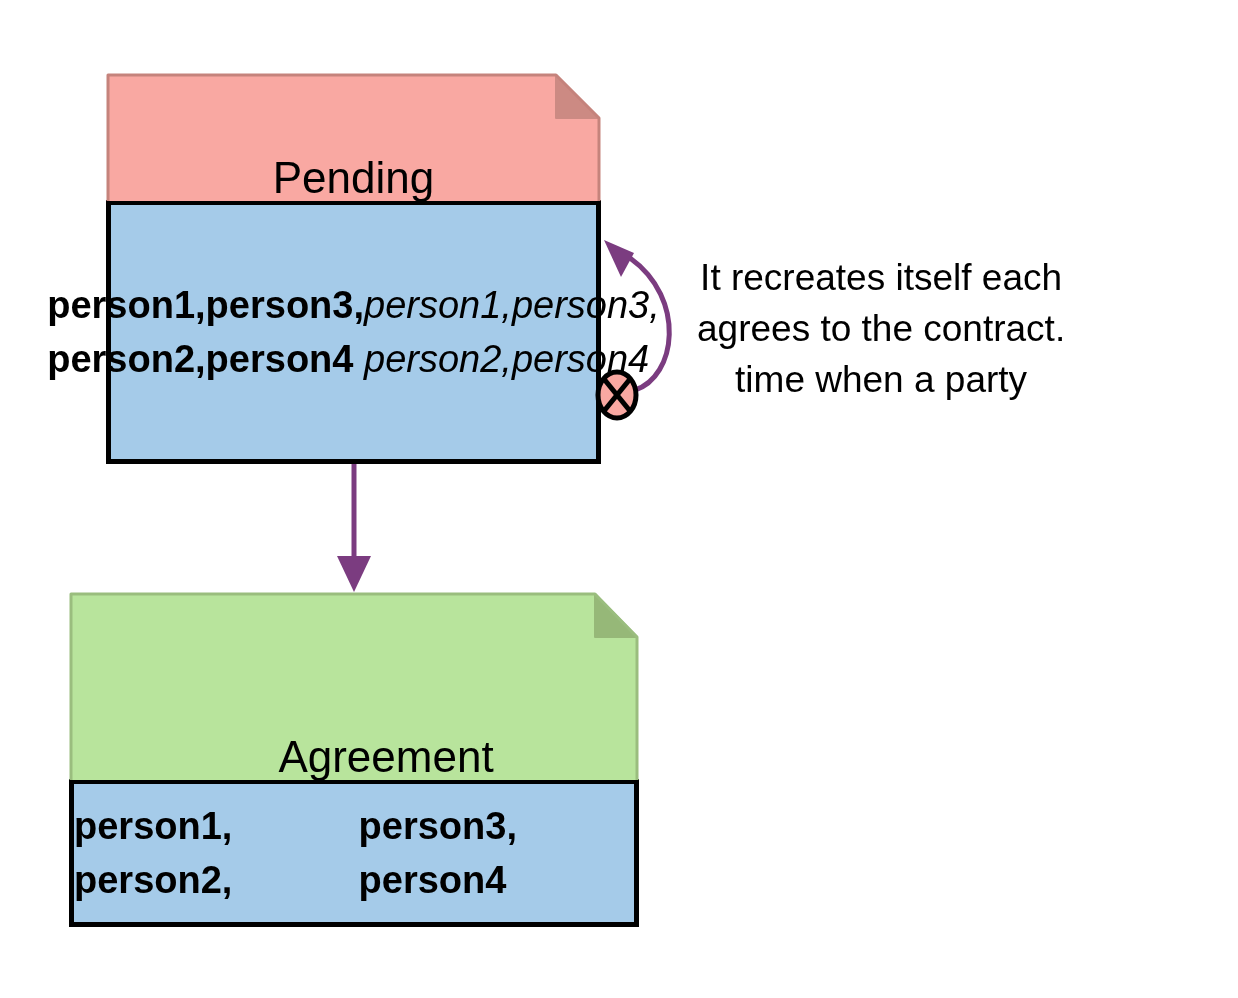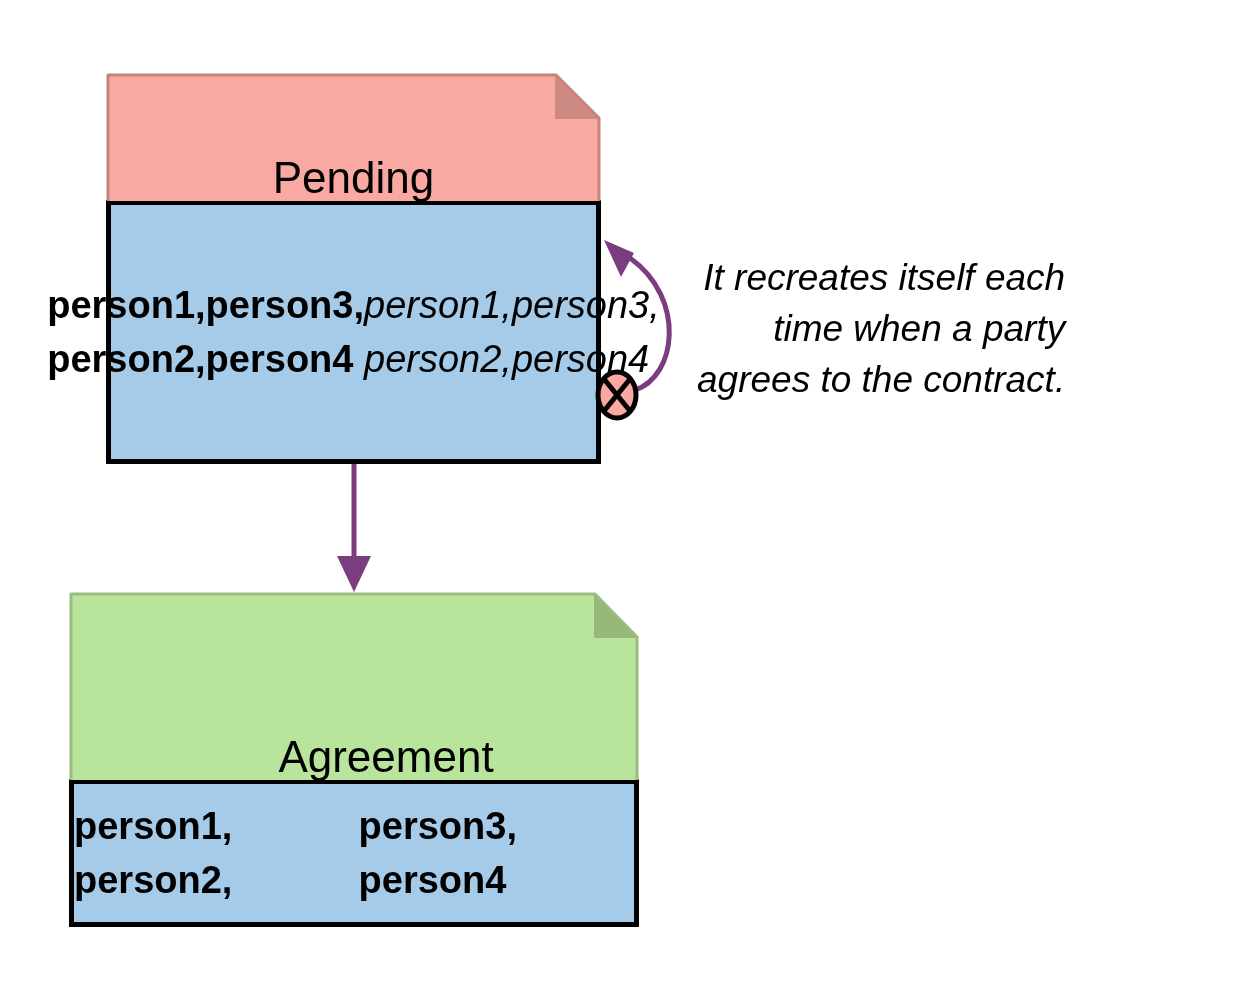--- a/index.html
+++ b/index.html
@@ -23,21 +23,21 @@
     position:absolute;z-index:1;box-sizing:border-box;background:var(--blue);
     border:5px solid var(--ink);display:flex;flex-direction:row;align-items:center;
     justify-content:center;text-align:left;font-size:38px;line-height:54px;
   }
   .body-pending{left:106px;top:200px;width:495px;height:264px;}
   .body-agreement{left:69px;top:779px;width:570px;height:148px;}
   .b{font-weight:bold;}
   .i{font-style:italic;}
   .annotation{
     position:absolute;z-index:3;left:697px;top:252px;
-    font-size:37px;line-height:51px;color:var(--ink);text-align:right;white-space:nowrap;font-style:italic;
+    font-size:37px;line-height:51px;color:var(--ink);text-align:center;white-space:nowrap;
   }
 </style>
 </head>
 <body>
 
 <div class="canvas">
 
   <svg class="shapes" width="1238" height="998" viewBox="0 0 1238 998">
 
     <g>
@@ -73,22 +73,22 @@
 
   <div class="contract-body body-pending">
     <div class="b">person1, person2,</div>
     <div class="b">person3, person4</div>
     <div class="i">person1, person2,</div>
     <div class="i">person3, person4</div>
   </div>
 
   <div class="annotation">
     <div>It recreates itself each</div>
+    <div>agrees to the contract.</div>
     <div>time when a party</div>
-    <div>agrees to the contract.</div>
   </div>
 
   <div class="note-title title-agreement">Agreement</div>
 
   <div class="contract-body body-agreement">
     <div class="b">person1, person2,</div>
     <div class="b">person3, person4</div>
   </div>
 
 </div>

